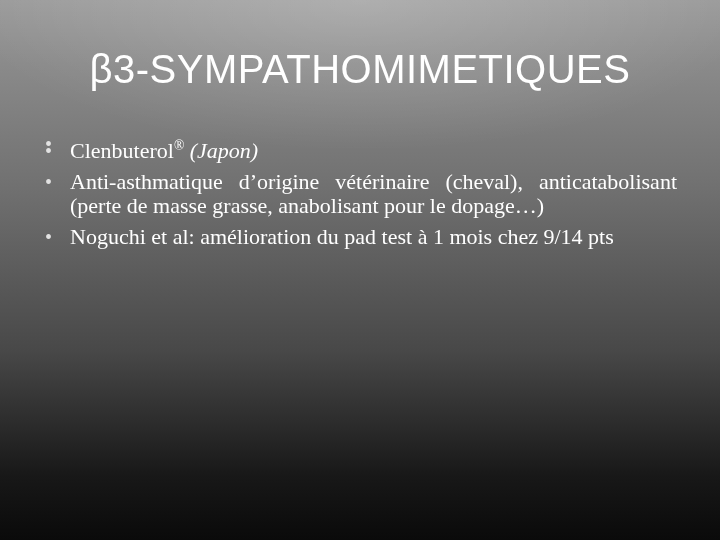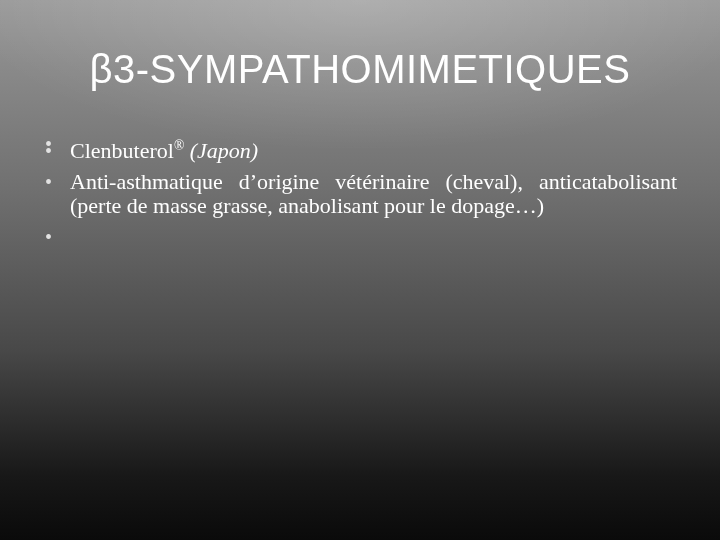--- a/index.html
+++ b/index.html
@@ -84,16 +84,17 @@
       <span><span>Clenbuterol</span><sup>®</sup> <em>(Japon)</em></span>
     </li>
 
     <li class="justify">
       <span class="marker">•</span>
       <span>Anti-asthmatique d’origine vétérinaire (cheval), anticatabolisant (perte de masse grasse, anabolisant pour le dopage…)</span>
     </li>
 
     <li>
       <span class="marker">•</span>
+      <span>Noguchi et al: amélioration du pad test à 1 mois chez 9/14 pts</span>
     </li>
 
   </ul>
 </div>
 
 </body></html>

